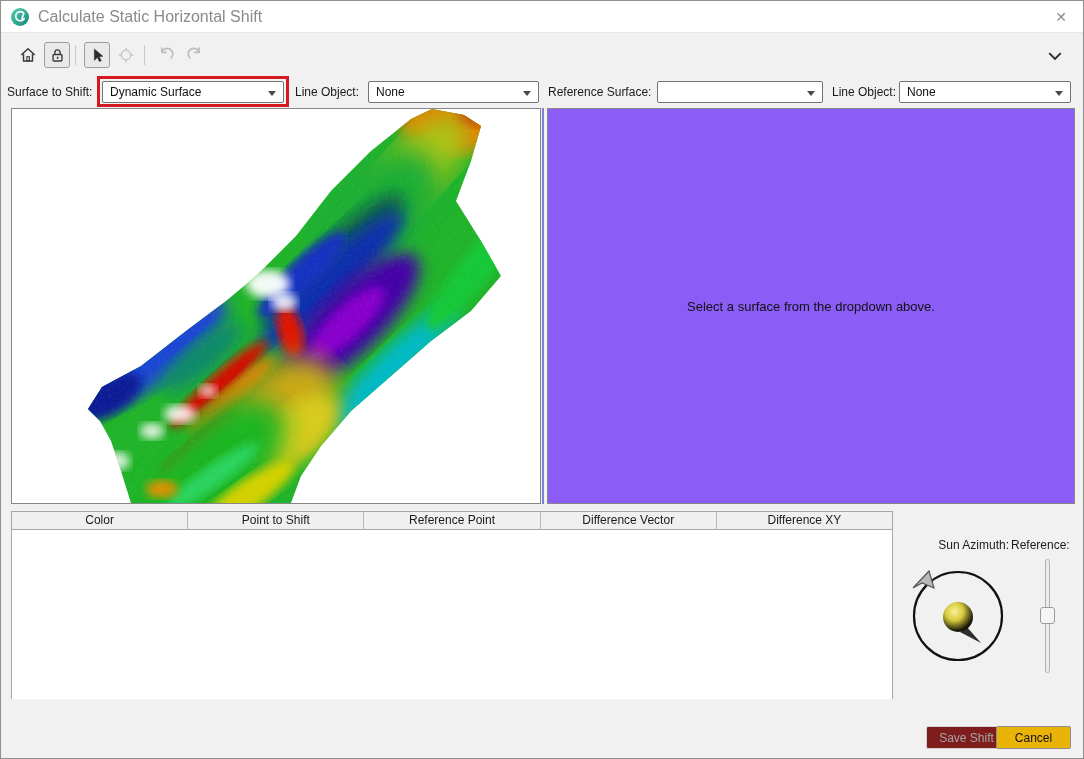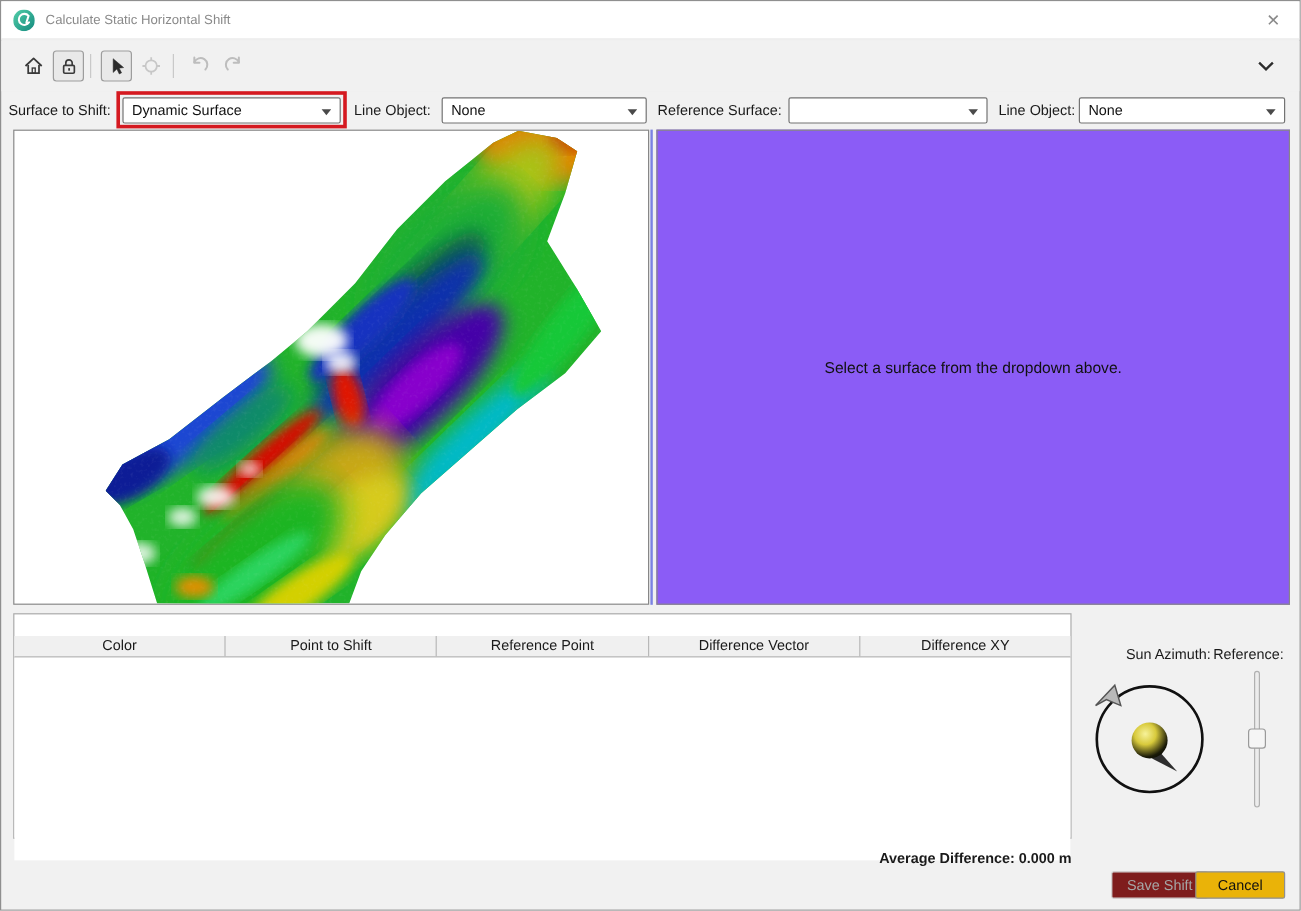--- a/index.html
+++ b/index.html
@@ -4,21 +4,21 @@
 <style>
   * { margin:0; padding:0; box-sizing:border-box; }
   html,body { width:1084px; height:759px; font-family:"Liberation Sans", sans-serif; }
   .dialog { position:relative; width:1084px; height:759px; background:#f1f1f1;
             border:1px solid #8f8f8f; overflow:hidden; }
 
   
   .titlebar { position:absolute; left:0; top:0; width:100%; height:32px; background:#ffffff;
               border-bottom:1px solid #e6e6e6; display:flex; align-items:center; }
   .app-icon { margin-left:10px; width:18px; height:18px; }
-  .title-text { margin-left:9px; font-size:11px; color:#8a8a8a; }
+  .title-text { margin-left:9px; font-size:16px; color:#8a8a8a; }
   .close-btn { position:absolute; right:8px; top:4px; width:28px; height:24px; display:flex;
                align-items:center; justify-content:center; color:#8a8a8a; font-size:14px; cursor:default; }
 
   
   .toolbar { position:absolute; left:0; top:33px; width:100%; height:42px; background:#f1f1f1;
              display:flex; align-items:center; }
   .tb-btn { width:26px; height:26px; display:flex; align-items:center; justify-content:center;
             border:1px solid transparent; border-radius:3px; margin-left:3px; }
   .tb-btn.first { margin-left:14px; }
   .tb-btn.toggled { border-color:#9d9d9d; background:#e9e9e9; }
@@ -42,21 +42,21 @@
                background:#ffffff; border:1px solid #878787; }
   .splitter { position:absolute; left:541px; top:107px; width:2px; height:396px; background:#7b82e3; }
   .right-view { position:absolute; left:546px; top:107px; width:528px; height:396px;
                 background:#8b5cf6; border:1px solid #878787; display:flex;
                 align-items:center; justify-content:center; }
   .right-msg { font-size:13px; color:#111; }
 
   
   .pts-table { position:absolute; left:10px; top:510px; width:882px; height:188px;
                background:#ffffff; border:1px solid #a8a8a8; }
-  .pts-head { display:flex; height:18px; background:#f0f0f0; border-bottom:1px solid #a8a8a8;margin-top:18px; }
+  .pts-head { display:flex; height:18px; background:#f0f0f0; border-bottom:1px solid #a8a8a8; }
   .pts-th { flex:1; font-size:12px; color:#1a1a1a; text-align:center; line-height:17px;
             border-right:1px solid #b8b8b8; overflow:hidden; }
   .pts-th:last-child { border-right:none; }
   .pts-body { height:169px; background:#fff; }
 
   
   .sun-label { position:absolute; left:898px; top:537px; width:110px; text-align:right;
                font-size:12px; color:#1a1a1a; }
   .elev-label { position:absolute; left:1010px; top:537px; width:70px; font-size:12px; color:#1a1a1a; }
   .sun-dial { position:absolute; left:909px; top:567px; width:96px; height:96px; }
@@ -268,17 +268,16 @@
     </defs>
     <circle cx="48" cy="48" r="44" fill="none" stroke="#111" stroke-width="2.2"></circle>
     <polygon points="3,20 19,3 24,20 12,15" fill="#b8b8b8" stroke="#555" stroke-width="1.2"></polygon>
     <polygon points="56,58 71,75 50,64" fill="#2e2e2e"></polygon>
     <circle cx="48" cy="49" r="15" fill="url(#coneGrad)"></circle>
   </svg>
 
   <div class="elev-slider-track"></div>
   <div class="elev-slider-handle"></div>
 
-  <div class="avg-diff">Average Difference: 0.000 m</div>
   <div class="btn btn-save">Save Shift</div>
   <div class="btn btn-cancel">Cancel</div>
 
 </div>
 
 </body></html>

